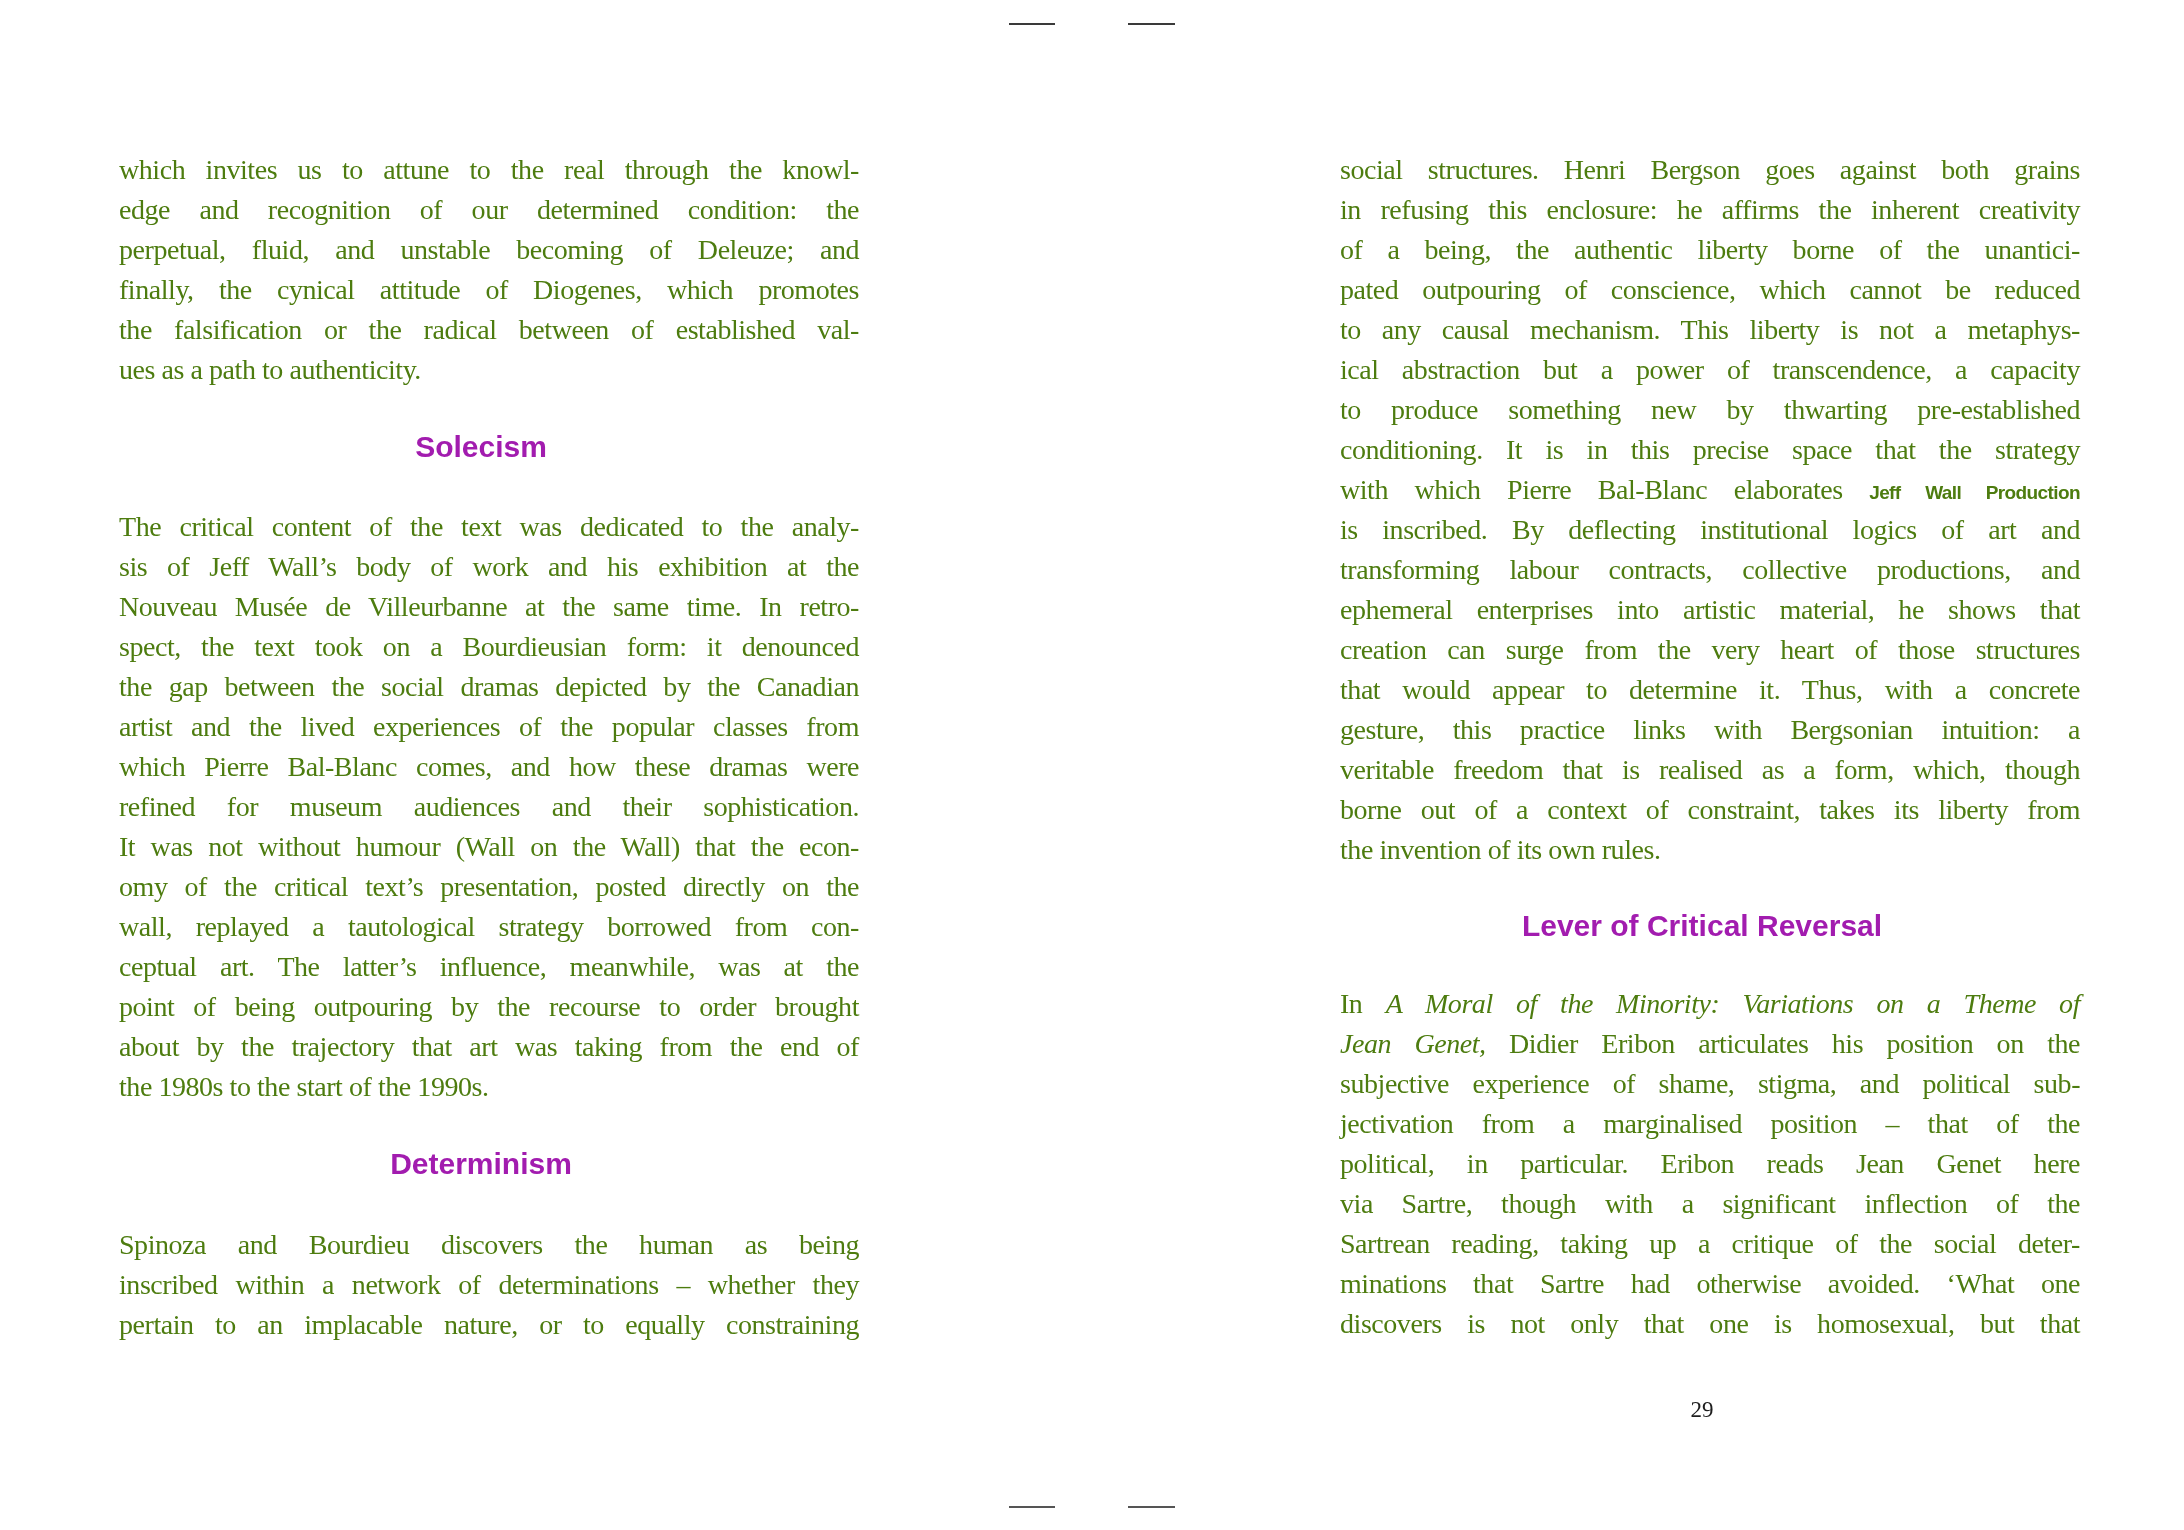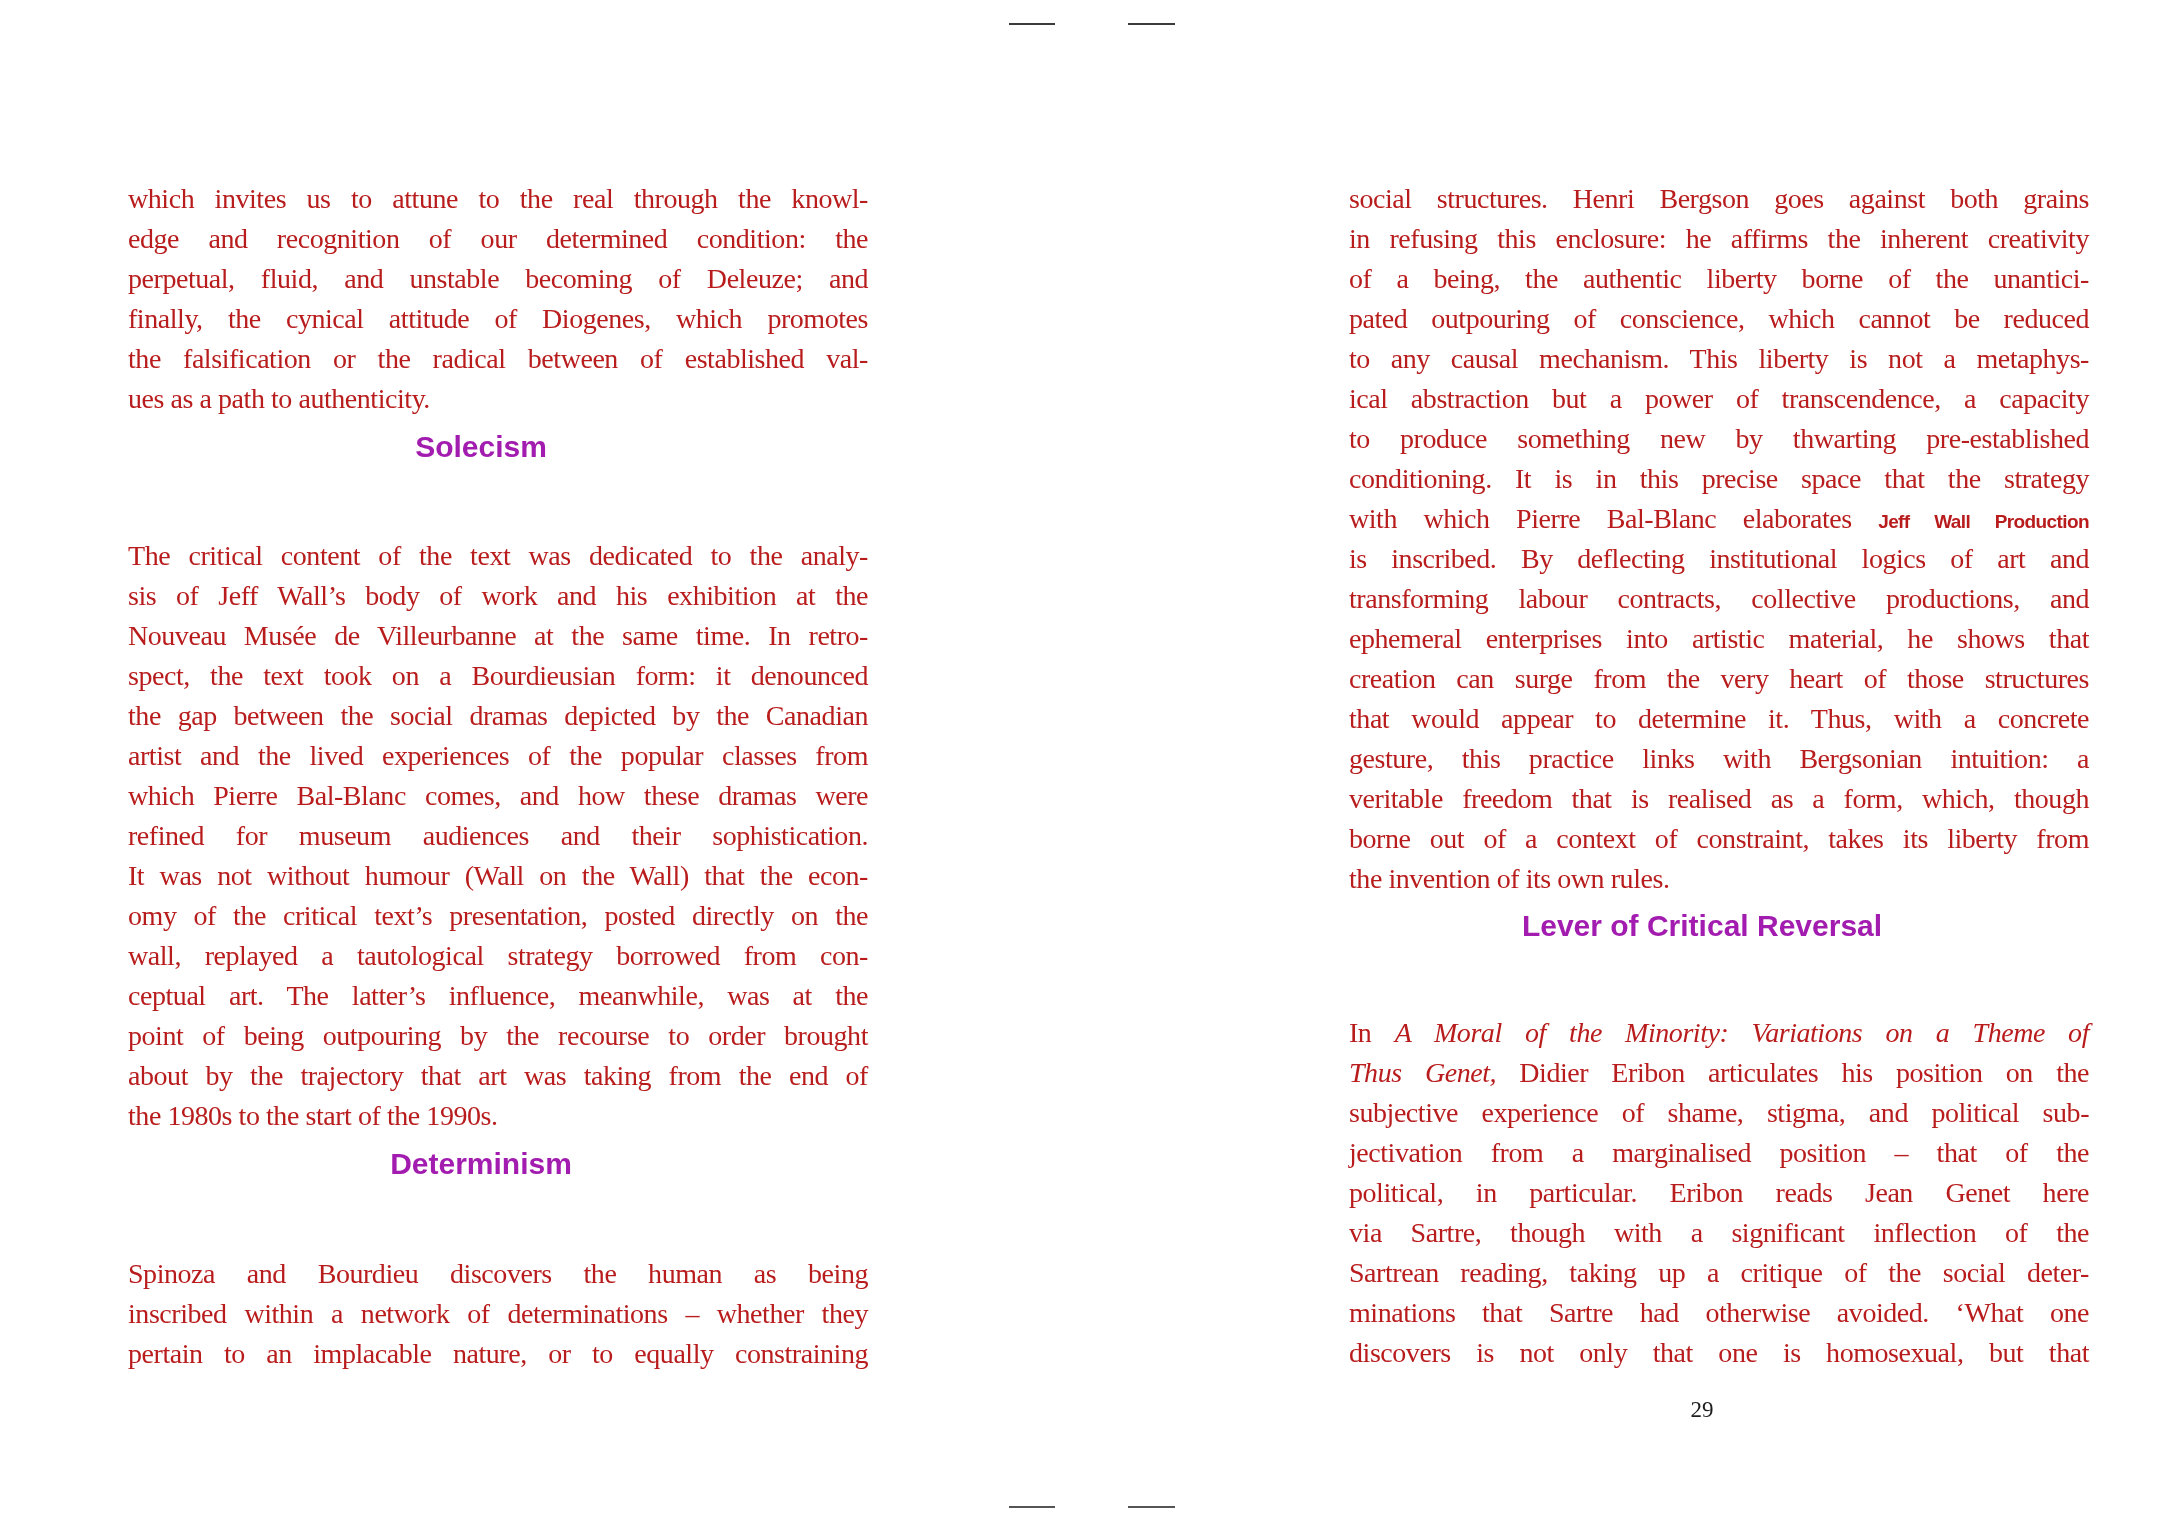--- a/index.html
+++ b/index.html
@@ -30,34 +30,33 @@
     position: absolute;
     top: 0;
     width: 740px;
     height: 1530px;
   }
   .page.left { left: 111px; }
   .page.right { left: 1332px; }
 
   .line {
     position: absolute;
-    left: 17px;
+    left: 8px;
     width: 740px;
     height: 40px;
     font-family: "Liberation Serif", "DejaVu Serif", serif;
     font-size: 28px;
     line-height: 40px;
     letter-spacing: -0.45px;
     word-spacing: 0px;
     white-space: nowrap;
     text-align: justify;
     text-align-last: justify;
     transform-origin: 0 50%;
-    color: #b91c1c;
-    margin-top: 29px;
+    color: #4d7c0f;
   }
   .line.last {
     text-align-last: left;
   }
   .line .inline-sans {
     font-family: "Liberation Sans", "DejaVu Sans", sans-serif;
     font-weight: bold;
     font-size: 19px;
     letter-spacing: -0.6px;
   }
@@ -163,21 +162,21 @@
     </div>
 
     <div class="heading" style="top:906px">Lever of Critical Reversal</div>
 
     <div>
       <div class="line" style="top:984px">
         <span>In </span>
         <em>A Moral of the Minority: Variations on a Theme of</em>
       </div>
       <div class="line" style="top:1024px">
-        <em>Thus Genet,</em>
+        <em>Jean Genet,</em>
         <span> Didier Eribon articulates his position on the</span>
       </div>
       <div class="line" style="top:1064px">subjective experience of shame, stigma, and political sub-</div>
       <div class="line" style="top:1104px">jectivation from a marginalised position – that of the</div>
       <div class="line" style="top:1144px">political, in particular. Eribon reads Jean Genet here</div>
       <div class="line" style="top:1184px">via Sartre, though with a significant inflection of the</div>
       <div class="line" style="top:1224px">Sartrean reading, taking up a critique of the social deter-</div>
       <div class="line" style="top:1264px">minations that Sartre had otherwise avoided. ‘What one</div>
       <div class="line" style="top:1304px">discovers is not only that one is homosexual, but that</div>
     </div>

